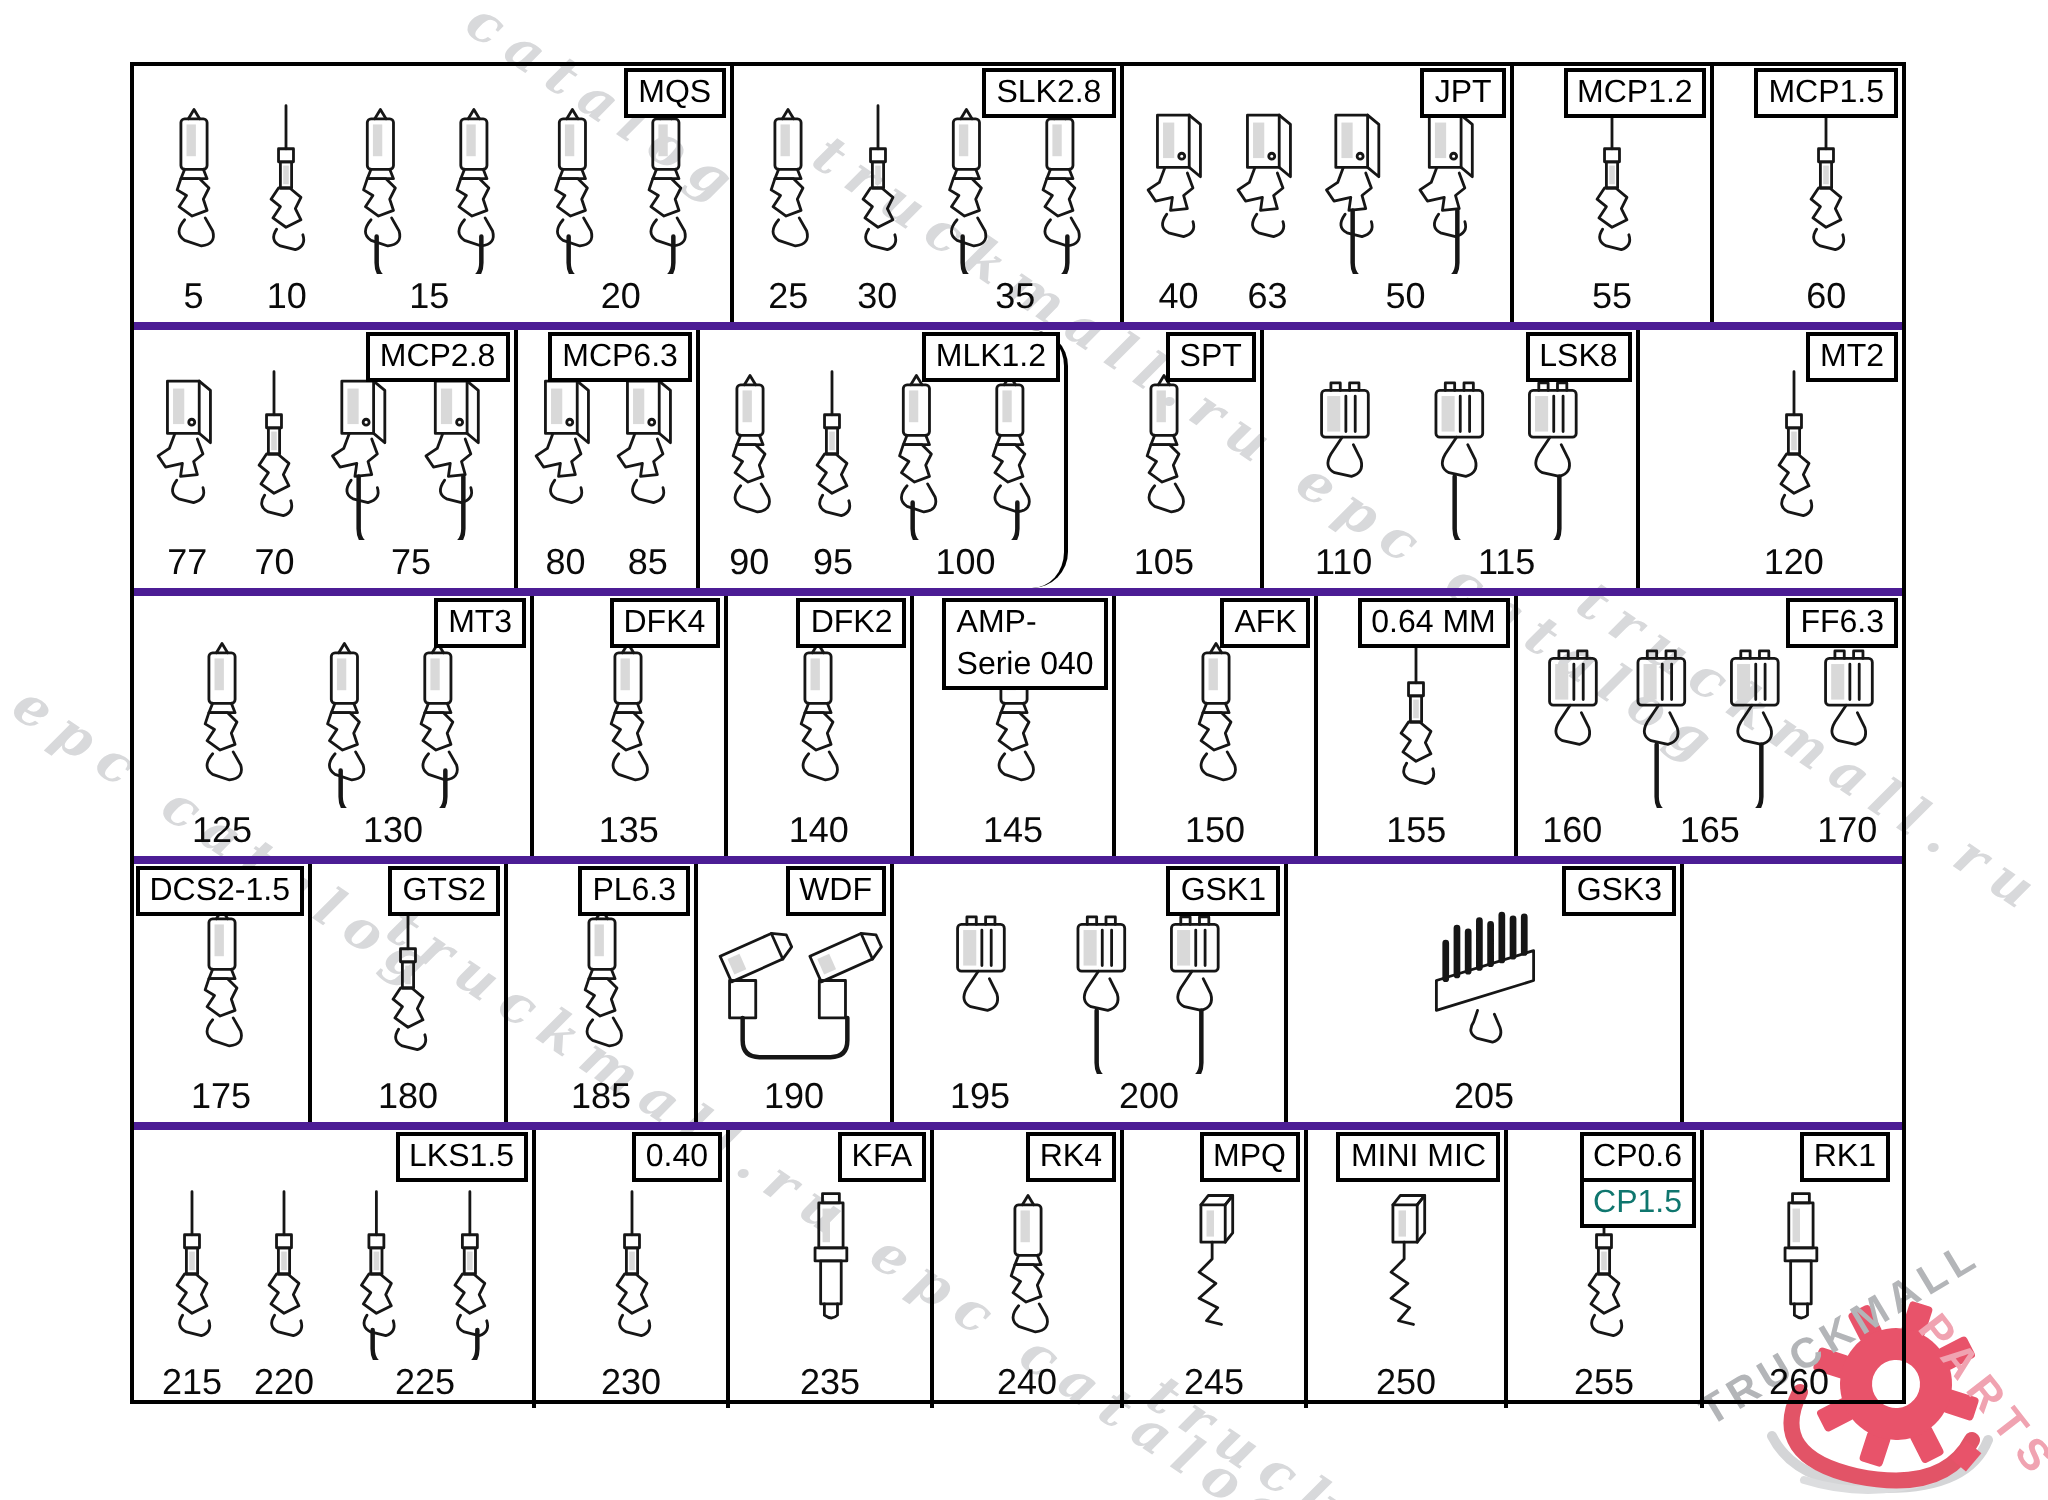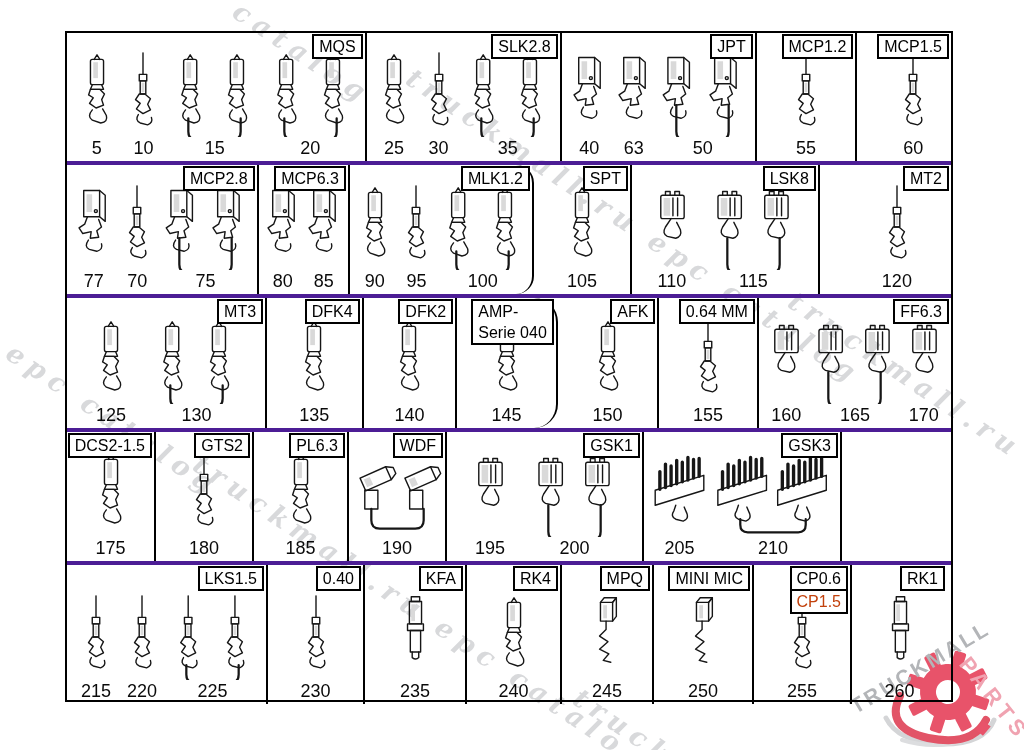--- a/index.html
+++ b/index.html
@@ -29,21 +29,21 @@
   .row{display:flex;box-sizing:border-box;border-bottom:4px solid #4c1d95;}
   .row:last-child{border-bottom:none;}
   .cell{position:relative;box-sizing:border-box;border-right:2px solid #000;
         display:flex;align-items:flex-end;justify-content:space-evenly;
         padding:24px 2px 4px 2px;}
   .cell:last-child{border-right:none;}
   .cell-label{position:absolute;top:1px;right:2px;background:#fff;border:2px solid #000;
         padding:0 5px;font-size:16px;line-height:21px;color:#000;white-space:nowrap;z-index:2;}
   .cell-label.twoline{text-align:left;}
   .cell-label2{position:absolute;top:24px;right:2px;background:#fff;border:2px solid #000;
-        padding:0 5px;font-size:16px;line-height:21px;color:#c2410c;white-space:nowrap;z-index:2;}
+        padding:0 5px;font-size:16px;line-height:21px;color:#0f766e;white-space:nowrap;z-index:2;}
   .item{display:flex;flex-direction:column;align-items:center;justify-content:flex-end;}
   .item svg{display:block;}
   .item .num{font-size:18px;color:#0a0a0a;margin-top:2px;line-height:18px;}
   .glyph path,.glyph rect,.glyph circle{stroke:#161616;fill:none;stroke-width:1.5;
         stroke-linejoin:round;stroke-linecap:round;}
   .glyph .shade{fill:#d9d9d9;stroke:none;}
   .glyph .thick{stroke-width:2.4;}
   .glyph .teeth{stroke-width:3.6;}
 </style>
 </head>
@@ -492,21 +492,21 @@
             <path d="M17,9 l3,-5 3,5"></path>
             <rect x="13" y="9" width="14" height="27" rx="2"></rect>
    <rect class="shade" x="16" y="12" width="5" height="17"></rect>
    <path d="M15,36 l-2,5 h14 l-2,-5"></path>
    <path d="M13,41 l-2,6 5,3 -4,6 7,5 8,-3 -2,-6 3,-6 -5,-5 z"></path>
    <path d="M15,63 q-6,7 0,11 l9,3 q8,-1 6,-8 l-4,-7"></path>
           </svg>
          <div class="num">140</div>
         </div>
       </div>
-      <div class="cell" style="width: 101px; border-radius: 24px;">
+      <div class="cell" style="width: 101px;">
         <div class="cell-label twoline">
           <div>AMP-</div>
           <div>Serie 040</div>
         </div>
         <div class="item">
           <svg class="glyph" width="38" height="86" viewBox="0 0 40 92">
             <path d="M17,9 l3,-5 3,5"></path>
             <rect x="13" y="9" width="14" height="27" rx="2"></rect>
    <rect class="shade" x="16" y="12" width="5" height="17"></rect>
    <path d="M15,36 l-2,5 h14 l-2,-5"></path>
@@ -691,36 +691,20 @@
       </div>
       <div class="cell" style="width: 198px;">
         <div class="cell-label">GSK3</div>
         <div class="item">
           <svg class="glyph" width="57" height="86" viewBox="0 0 60 92">
             <path d="M4,42 L56,26 v16 L4,58 z"></path>
    <path class="teeth" d="M9,41 V22 M15,39 V14 M21,37 V16 M27,35 V10 M33,33 V12 M39,31 V7 M45,29 V9 M51,27 V8"></path>
    <path d="M26,58 l-2,6 q-4,6 2,9 l8,2 q6,-2 4,-8 l-3,-7"></path>
           </svg>
          <div class="num">205</div>
-        </div>
-        <div class="item">
-          <svg class="glyph" width="120" height="86" viewBox="0 0 126 92">
-            <g>
-              <path d="M4,42 L56,26 v16 L4,58 z"></path>
-   <path class="teeth" d="M9,41 V22 M15,39 V14 M21,37 V16 M27,35 V10 M33,33 V12 M39,31 V7 M45,29 V9 M51,27 V8"></path>
-   <path d="M26,58 l-2,6 q-4,6 2,9 l8,2 q6,-2 4,-8 l-3,-7"></path>
-            </g>
-            <g transform="translate(64,0)">
-              <path d="M4,42 L56,26 v16 L4,58 z"></path>
-   <path class="teeth" d="M9,41 V22 M15,39 V14 M21,37 V16 M27,35 V10 M33,33 V12 M39,31 V7 M45,29 V9 M51,27 V8"></path>
-   <path d="M26,58 l-2,6 q-4,6 2,9 l8,2 q6,-2 4,-8 l-3,-7"></path>
-            </g>
-      <path class="thick" d="M28,73 v6 q0,8 8,8 h54 q8,0 8,-8 v-6"></path>
-          </svg>
-         <div class="num">210</div>
         </div>
       </div>
       <div class="cell" style="width: 95px;"></div>
     </div>
     <div class="row" style="height: 139px;">
       <div class="cell" style="width: 201px;">
         <div class="cell-label">LKS1.5</div>
         <div class="item">
           <svg class="glyph" width="38" height="86" viewBox="0 0 40 92">
             <path d="M20,2 v23"></path>

